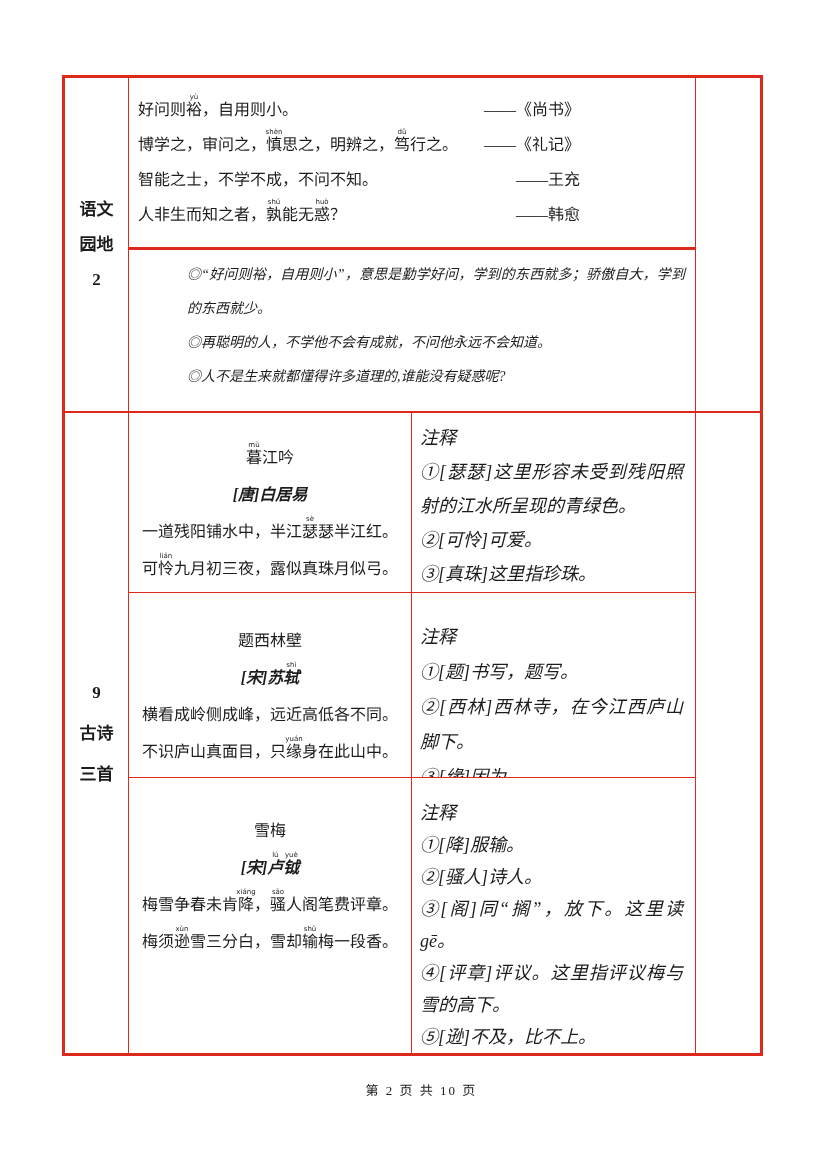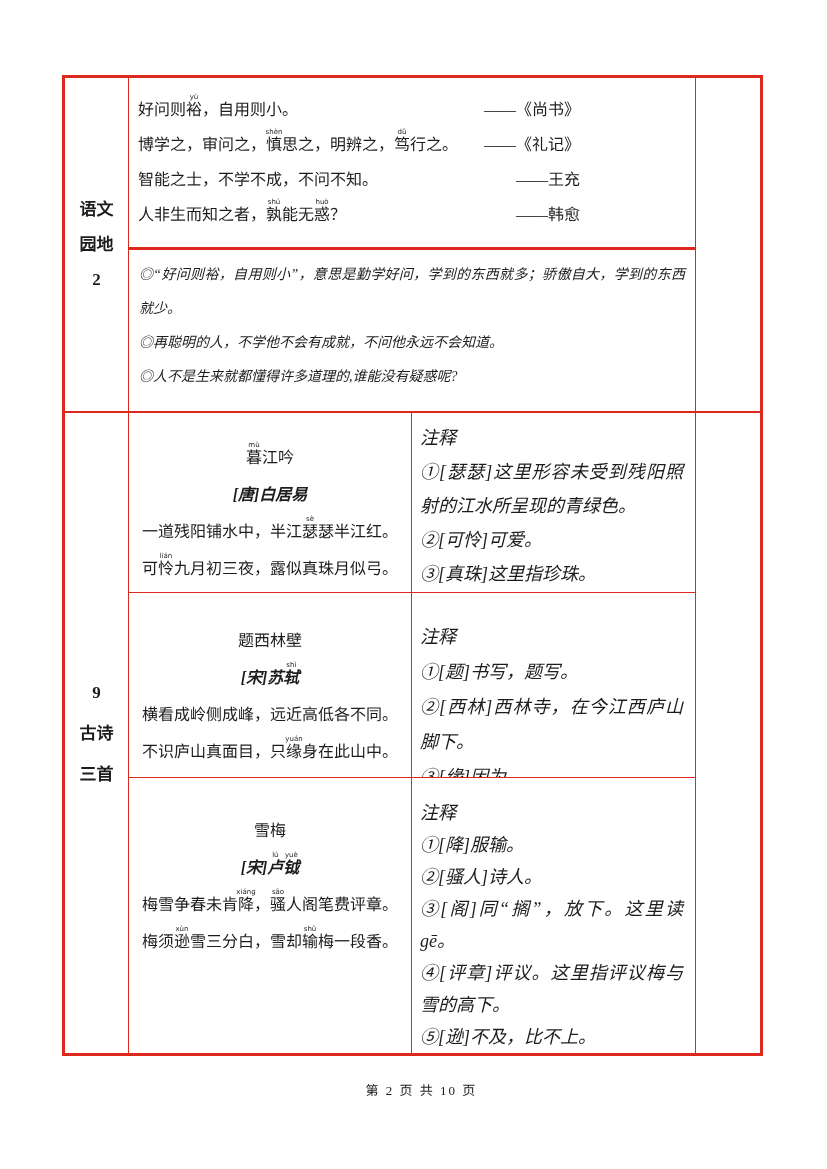--- a/index.html
+++ b/index.html
@@ -37,21 +37,21 @@
     padding:14px 10px 0 9px; overflow:hidden;
   }
   .quote-line {
     display:flex; justify-content:space-between; width:442px;
     font-size:16px; line-height:35px; white-space:nowrap;
   }
   .q-src { margin-left:16px; }
 
   
   .notes { flex:1; padding:8px 10px 0 10px; overflow:hidden; }
-  .note-p { font-size:14px; line-height:34px; text-align:justify; font-style:italic; }
+  .note-p { font-size:14px; line-height:34px; text-align:justify; font-style:italic;margin-left:48px; }
 
   
   .poem-block { display:flex; width:100%; box-sizing:border-box; }
   .pb1 { height:180px; border-bottom:1px solid var(--red); }
   .pb2 { height:185px; border-bottom:1px solid var(--red); }
   .pb3 { flex:1; }
   .poem-cell {
     width:283px; border-right:1px solid var(--red); box-sizing:border-box;
     text-align:center; overflow:hidden;
   }

